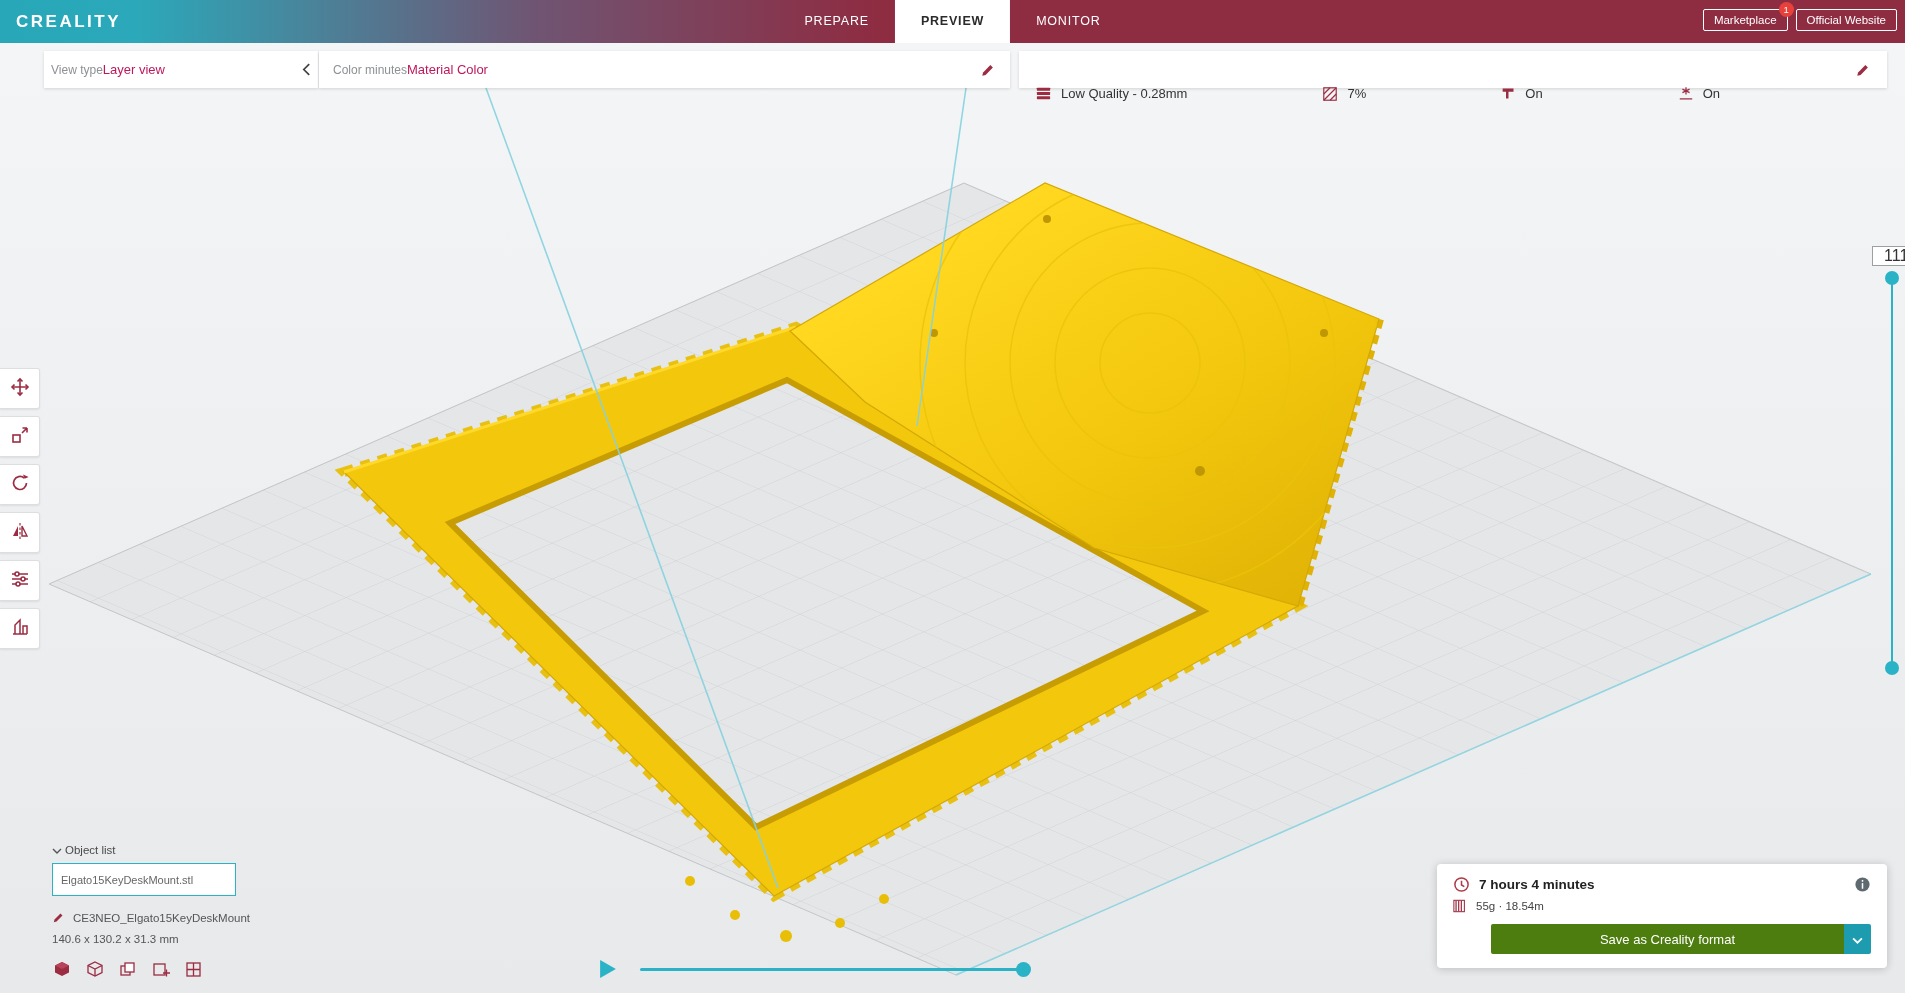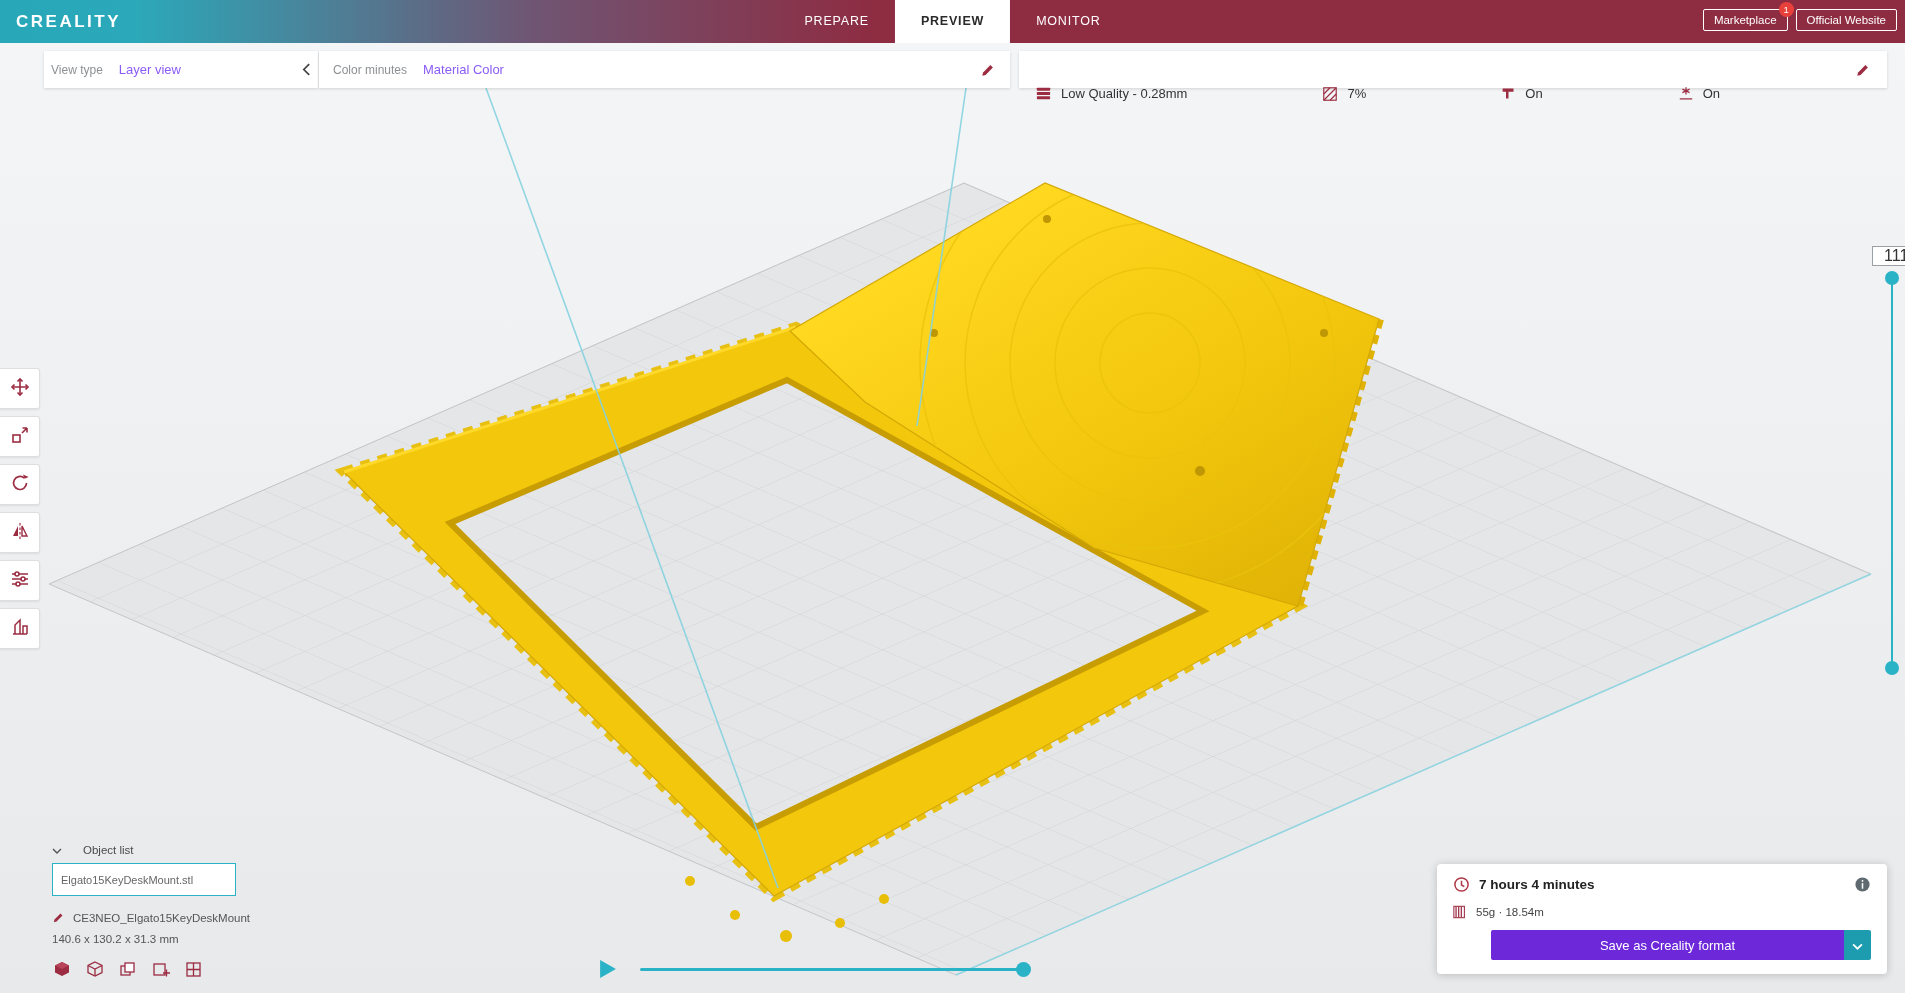--- a/index.html
+++ b/index.html
@@ -24,21 +24,21 @@
     background:linear-gradient(180deg,#f4f5f6,#e7e9eb);}
   .viewport svg{display:block;}
 
   
   .toolbar{position:absolute;top:51px;left:44px;width:1843px;height:37px;display:flex;z-index:40;}
   .card{background:#fff;display:flex;align-items:center;box-shadow:0 1px 3px rgba(0,0,0,.14);}
   .card1{width:274px;padding:0 7px;}
   .card2{width:691px;padding:0 14px;margin-left:1px;}
   .card3{flex:1;margin-left:9px;padding:0 16px;justify-content:space-between;}
   .lbl{font-size:12px;color:#8d9194;}
-  .val{font-size:13px;color:#8b5cf6;margin-left:16px;}
+  .val{font-size:13px;color:#be185d;}
   .push{margin-left:auto;}
   .grp{display:flex;align-items:center;gap:9px;margin-top:48px;}
   .grp .gtext{font-size:13px;color:#333;}
   .iconbtn{display:flex;align-items:center;justify-content:center;cursor:pointer;}
 
   
   .tools{position:absolute;left:0;top:368px;z-index:40;display:flex;flex-direction:column;gap:7px;}
   .tool{width:40px;height:41px;background:#fff;border:1px solid #dcdee0;border-left:none;
     border-radius:0 3px 3px 0;display:flex;align-items:center;justify-content:center;
     box-shadow:0 1px 2px rgba(0,0,0,.08);cursor:pointer;}
@@ -51,37 +51,37 @@
   .knob-top{top:271px;} .knob-bottom{top:661px;}
 
   
   .playbar{position:absolute;left:600px;top:960px;display:flex;align-items:center;z-index:40;}
   .play{width:16px;height:18px;cursor:pointer;}
   .ptrack{position:relative;margin-left:24px;width:388px;height:3px;background:#2ab3c6;border-radius:2px;cursor:pointer;}
   .pknob{position:absolute;right:-3px;top:-6px;width:15px;height:15px;border-radius:50%;background:#2ab3c6;cursor:pointer;}
 
   
   .objlist{position:absolute;left:52px;top:844px;z-index:40;}
-  .objtitle{display:flex;align-items:center;gap:21px;font-size:11.5px;color:#4a4a4a;cursor:pointer;}
+  .objtitle{display:flex;align-items:center;gap:3px;font-size:11.5px;color:#4a4a4a;cursor:pointer;}
   .file-input{display:block;margin-top:7px;width:184px;height:33px;border:1px solid #2ab3c6;background:#fff;
     font-size:11px;color:#666;padding:0 8px;outline:none;font-family:inherit;}
   .objrow{display:flex;align-items:center;gap:8px;margin-top:15px;font-size:11.5px;color:#555;}
   .dims{margin-top:9px;font-size:11.5px;color:#555;}
   .objicons{display:flex;gap:13px;margin-top:15px;}
   .objicons .iconbtn{width:20px;height:20px;}
 
   
   .summary{position:absolute;left:1437px;top:864px;width:450px;z-index:40;background:#fff;border-radius:4px;
     box-shadow:0 1px 8px rgba(0,0,0,.20);padding:12px 16px 14px 16px;}
   .srow{display:flex;align-items:center;}
   .stime{font-size:13.5px;font-weight:bold;color:#222;margin-left:9px;}
   .smat{font-size:11.5px;color:#444;margin-left:9px;}
-  .srow2{margin-top:12px;text-align:center;}
+  .srow2{margin-top:6px;text-align:center;}
   .savebtn{display:flex;margin-top:11px;height:30px;cursor:pointer;}
-  .savemain{flex:1;background:#6d28d9;color:#fff;font-size:13px;display:flex;align-items:center;justify-content:center;border-radius:2px 0 0 2px;margin-left:38px;}
+  .savemain{flex:1;background:#4d7c0f;color:#fff;font-size:13px;display:flex;align-items:center;justify-content:center;border-radius:2px 0 0 2px;margin-left:38px;}
   .savechev{width:27px;background:#1d9cb0;display:flex;align-items:center;justify-content:center;border-radius:0 2px 2px 0;}
 </style>
 </head>
 <body>
 
 <div class="viewport">
   <svg width="1905" height="950" viewBox="0 0 1905 950">
     <defs>
       <pattern id="plateGrid" width="45" height="45" patternUnits="userSpaceOnUse" patternTransform="matrix(0.918,0.396,-0.916,0.401,964,140)">
         <path d="M45.5 0H0V45.5" fill="none" stroke="#cdd0d3" stroke-width="1.1"></path>

